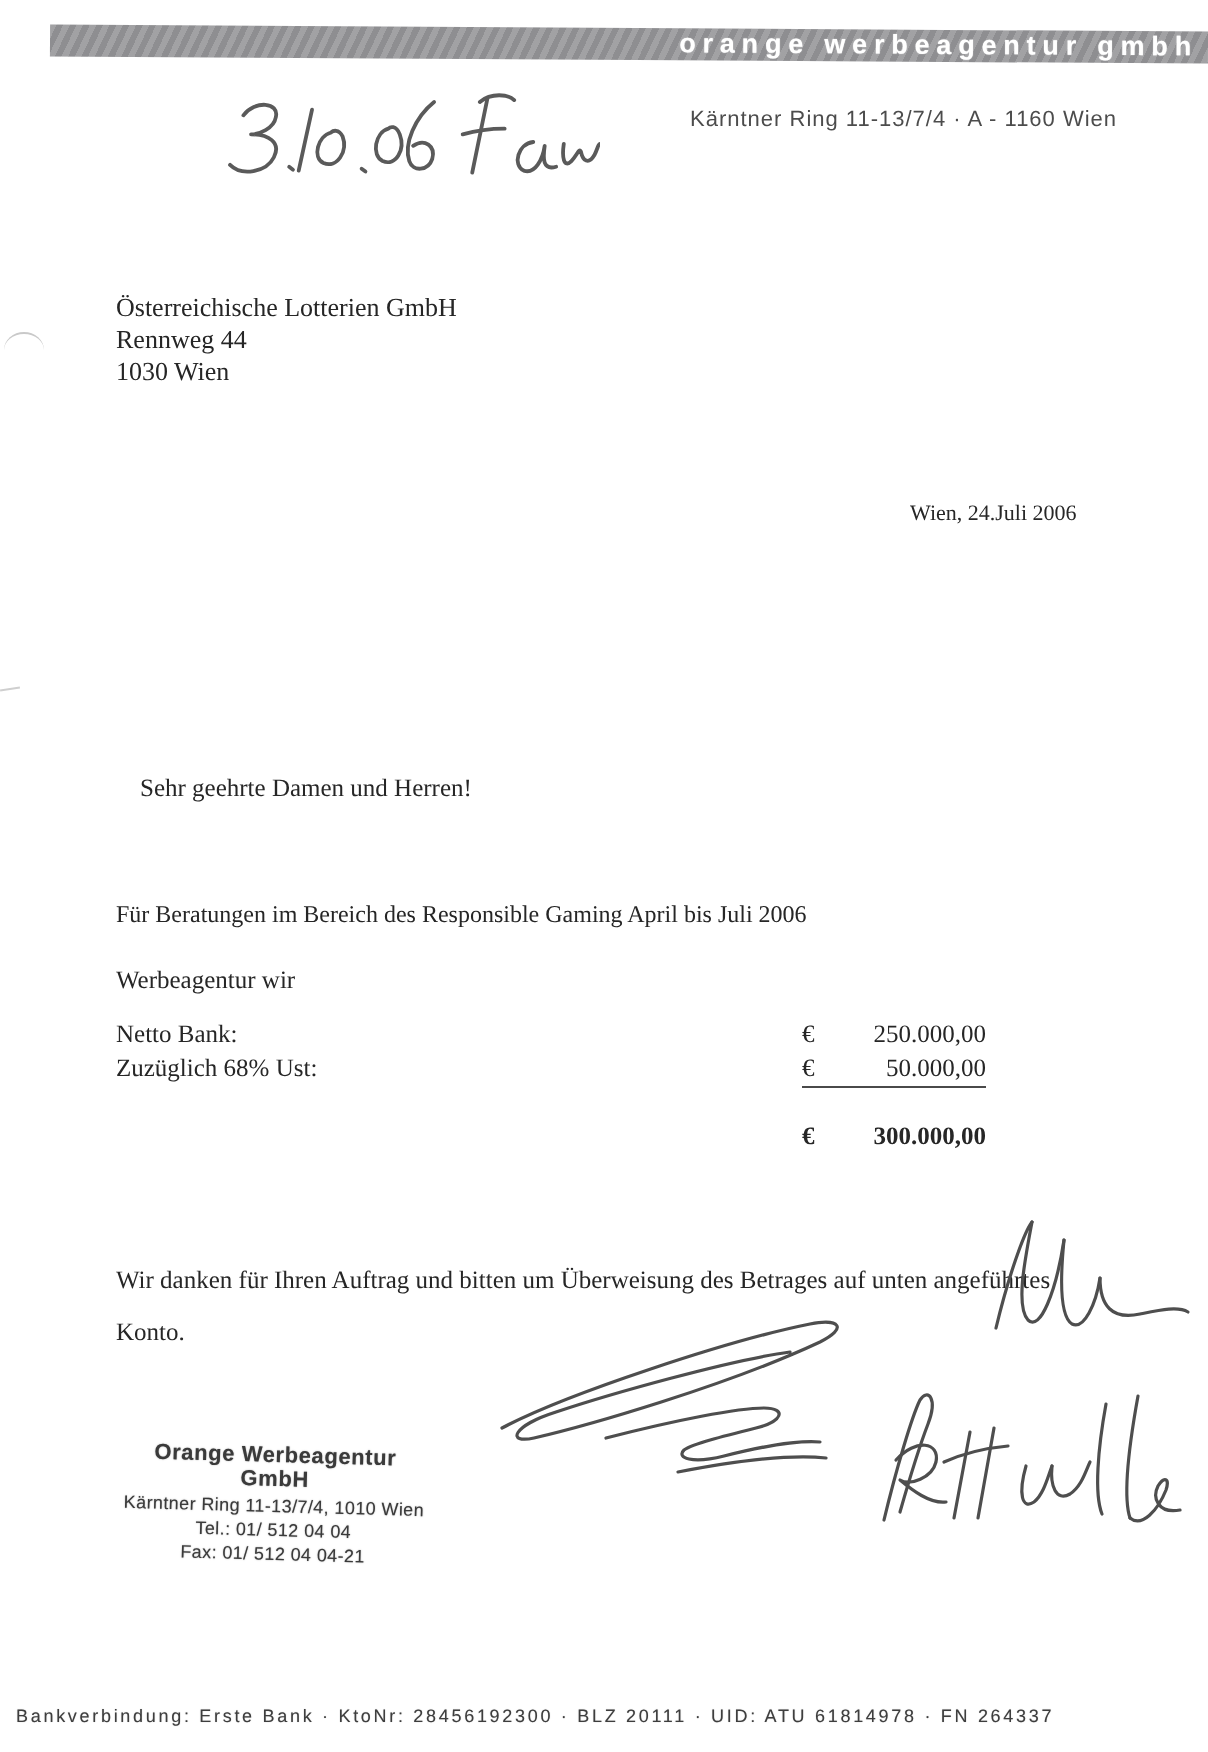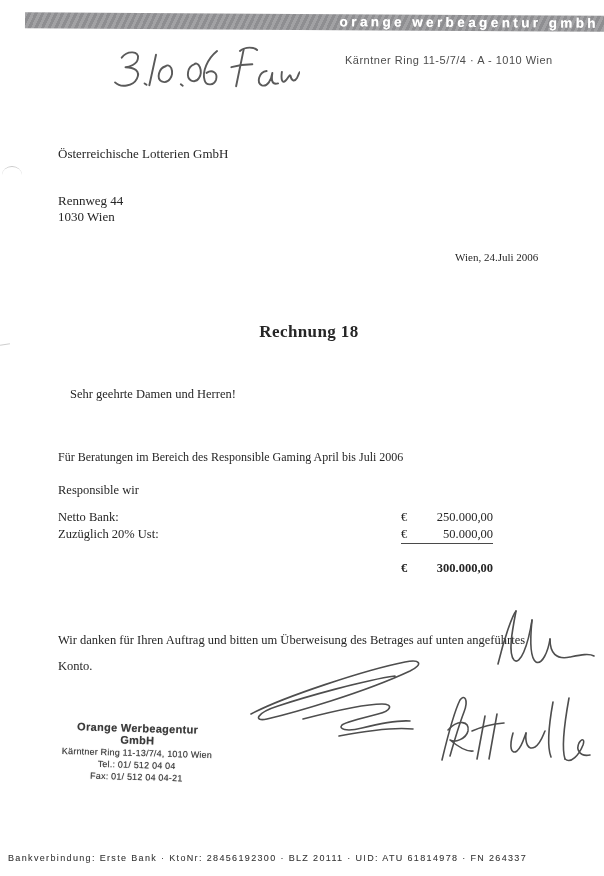--- a/index.html
+++ b/index.html
@@ -33,21 +33,21 @@
     font-family:"Liberation Sans", sans-serif;
     font-size:11px;letter-spacing:.5px;line-height:17px;color:#4c4c4c;
     white-space:nowrap;
   }
   
   .ink{stroke:#5a5a5a;stroke-width:2;fill:none;stroke-linecap:round;stroke-linejoin:round;}
   .ink-thin{stroke:#4e4e4e;stroke-width:1.6;fill:none;stroke-linecap:round;stroke-linejoin:round;}
   .sr-only{position:absolute;width:1px;height:1px;overflow:hidden;clip:rect(0 0 0 0);white-space:nowrap;}
   
   .recipient{position:absolute;left:58px;top:146px;font-size:13px;line-height:16px;}
-  .recipient .name{margin-bottom:31px;}
+  .recipient .name{}
   .dateline{position:absolute;left:455px;top:251px;font-size:11px;white-space:nowrap;}
   .doc-title{
     position:absolute;left:0;top:322px;width:100%;
     text-align:center;padding-left:14px;box-sizing:border-box;
     font-size:17px;font-weight:bold;letter-spacing:.4px;
   }
   .salutation{position:absolute;left:58px;top:387px;font-size:12.5px;margin-left:12px;}
   .body-line1{position:absolute;left:58px;top:450px;font-size:12px;white-space:nowrap;}
   .body-line2{position:absolute;left:58px;top:483px;font-size:12.5px;}
   
@@ -106,44 +106,43 @@
       <path class="ink" d="M128,9 C118,17 112,31 115,40 C117,46 125,45 127,39 C129,32 123,28 117,32"></path>
       <path class="ink" d="M152,9 C158,4 167,5 170,8"></path>
       <path class="ink" d="M156,7 L148,46"></path>
       <path class="ink" d="M143,26 C150,24 159,23 165,23"></path>
       <path class="ink" d="M180,30 C172,31 169,42 175,45 C181,47 185,39 186,32 C185,39 185,45 192,43"></path>
       <path class="ink" d="M196,31 C195,38 196,44 200,40 C203,37 204,33 205,35 C206,40 209,42 212,37 C214,33 214,31 215,31"></path>
     </svg>
   </div>
 
   <div class="header-address">
-    <div>Kärntner Ring 11-5/7/4 · A - 1010 Wien</div>
+    <div>Kärntner Ring 11-13/7/4 · A - 1160 Wien</div>
   </div>
 
   <div class="recipient">
     <div class="name">Österreichische Lotterien GmbH</div>
     <div>Rennweg 44</div>
     <div>1030 Wien</div>
   </div>
 
   <div class="dateline">Wien, 24.Juli 2006</div>
 
-  <div class="doc-title">Rechnung 18</div>
 
   <div class="salutation">Sehr geehrte Damen und Herren!</div>
   <div class="body-line1">Für Beratungen im Bereich des Responsible Gaming April bis Juli 2006</div>
-  <div class="body-line2">Responsible wir</div>
+  <div class="body-line2">Werbeagentur wir</div>
 
   <div class="amt-label row1">Netto Bank:</div>
   <div class="amt-value row1">
     <span>€</span>
     <span>250.000,00</span>
   </div>
 
-  <div class="amt-label row2">Zuzüglich 20% Ust:</div>
+  <div class="amt-label row2">Zuzüglich 68% Ust:</div>
   <div class="amt-value row2 amt-underlined">
     <span>€</span>
     <span>50.000,00</span>
   </div>
 
   <div class="amt-value amt-total">
     <span>€</span>
     <span>300.000,00</span>
   </div>
 

